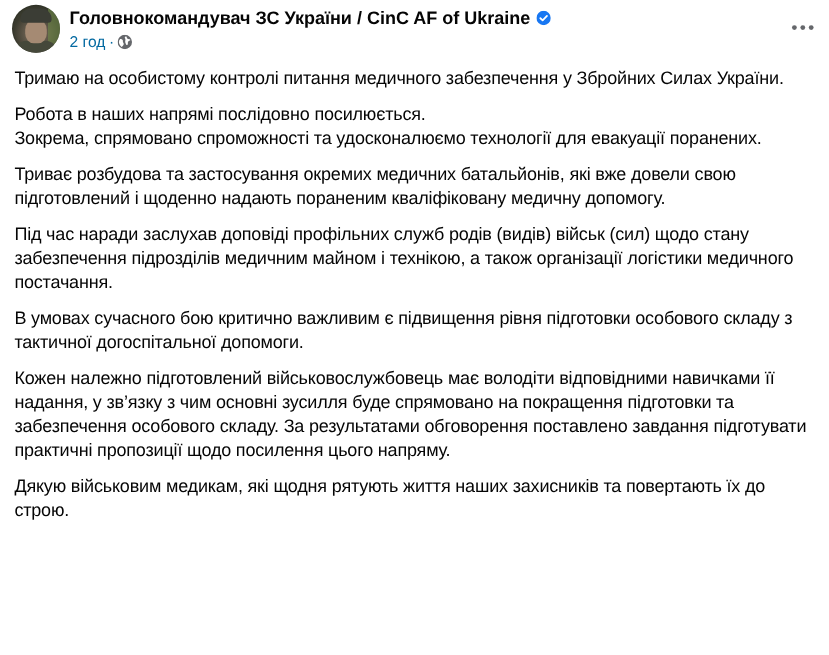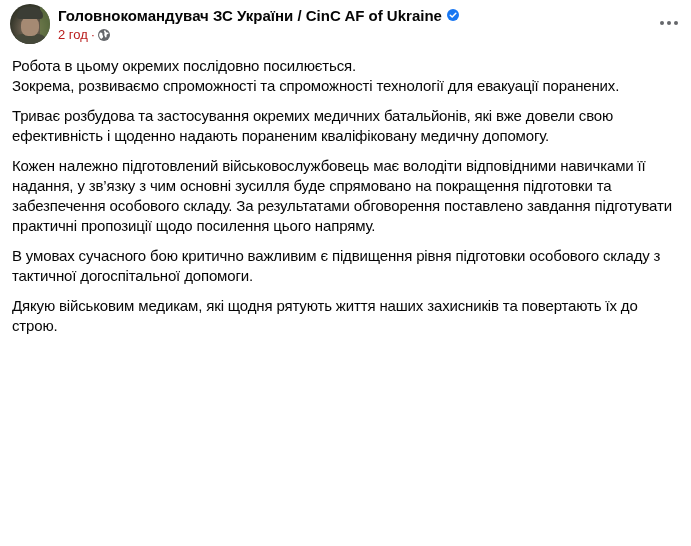--- a/index.html
+++ b/index.html
@@ -84,21 +84,21 @@
   .verified {
     display: inline-block;
     width: 12px;
     height: 12px;
     margin-left: 5px;
   }
   .sub-row {
     display: flex;
     align-items: center;
     font-size: 13px;
-    color: #b91c1c;
+    color: #0369a1;
     line-height: 16px;
     margin-top: 2px;
   }
   .sub-row .dot {
     margin: 0 3px;
   }
   .globe {
     width: 12px;
     height: 12px;
     display: inline-block;
@@ -172,30 +172,36 @@
   </div>
 
   <div class="more">
     <span></span>
     <span></span>
     <span></span>
   </div>
 
   <div class="content">
     <p>
-      <span class="line">Робота в цьому окремих послідовно посилюється.</span>
-      <span class="line">Зокрема, розвиваємо спроможності та спроможності технології для евакуації поранених.</span>
-    </p>
-    <p>
-      <span class="line">Триває розбудова та застосування окремих медичних батальйонів, які вже довели свою ефективність і щоденно надають пораненим кваліфіковану медичну допомогу.</span>
+      <span class="line">Тримаю на особистому контролі питання медичного забезпечення у Збройних Силах України.</span>
+    </p>
+    <p>
+      <span class="line">Робота в наших напрямі послідовно посилюється.</span>
+      <span class="line">Зокрема, спрямовано спроможності та удосконалюємо технології для евакуації поранених.</span>
+    </p>
+    <p>
+      <span class="line">Триває розбудова та застосування окремих медичних батальйонів, які вже довели свою підготовлений і щоденно надають пораненим кваліфіковану медичну допомогу.</span>
+    </p>
+    <p>
+      <span class="line">Під час наради заслухав доповіді профільних служб родів (видів) військ (сил) щодо стану забезпечення підрозділів медичним майном і технікою, а також організації логістики медичного постачання.</span>
+    </p>
+    <p>
+      <span class="line">В умовах сучасного бою критично важливим є підвищення рівня підготовки особового складу з тактичної догоспітальної допомоги.</span>
     </p>
     <p>
       <span class="line">Кожен належно підготовлений військовослужбовець має володіти відповідними навичками її надання, у зв’язку з чим основні зусилля буде спрямовано на покращення підготовки та забезпечення особового складу. За результатами обговорення поставлено завдання підготувати практичні пропозиції щодо посилення цього напряму.</span>
     </p>
     <p>
-      <span class="line">В умовах сучасного бою критично важливим є підвищення рівня підготовки особового складу з тактичної догоспітальної допомоги.</span>
-    </p>
-    <p>
       <span class="line">Дякую військовим медикам, які щодня рятують життя наших захисників та повертають їх до строю.</span>
     </p>
   </div>
 
 </div>
 
 </body></html>

